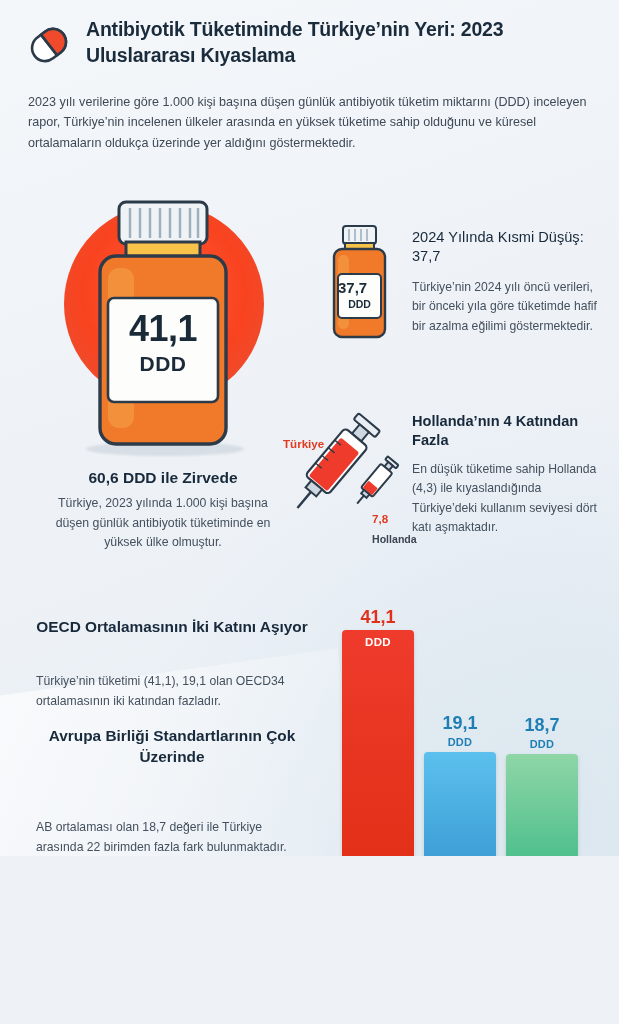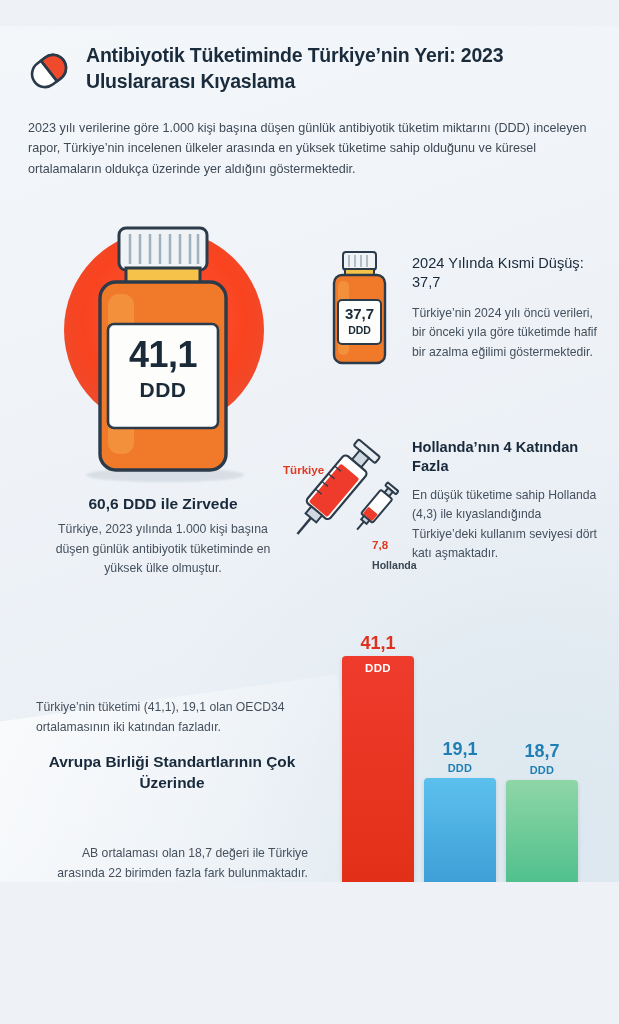--- a/index.html
+++ b/index.html
@@ -9,21 +9,20 @@
     background: #eef2f6;
     overflow: hidden;
   }
   .page {
     position: relative;
     width: 619px; height: 856px;
     background:
       radial-gradient(circle at 88% 96%, #dbe7ef 0%, rgba(219,231,239,0) 42%),
       linear-gradient(160deg, #f4f7fa 0%, #eef2f7 45%, #e8eef4 100%);
     overflow: hidden;
-    margin-top: 26px;
   }
   .page:before {
     content: "";
     position: absolute;
     left: -60px; bottom: -120px;
     width: 420px; height: 300px;
     background: linear-gradient(120deg, rgba(255,255,255,0.75), rgba(255,255,255,0));
     transform: rotate(-8deg);
     pointer-events: none;
   }
@@ -141,21 +140,21 @@
     position: absolute; left: 36px; top: 672px; width: 272px;
     font-size: 12.2px; line-height: 1.6; color: #44505d;
   }
   .ab-head {
     position: absolute; left: 36px; top: 726px; width: 272px;
     text-align: center; font-size: 15.4px; font-weight: bold;
     color: #17293a; line-height: 1.34;
   }
   .ab-body {
     position: absolute; left: 36px; top: 818px; width: 272px;
-    text-align: right; font-size: 12.2px; line-height: 1.6; color: #44505d;
+    text-align: left; font-size: 12.2px; line-height: 1.6; color: #44505d;
   }
 
   
   .chart {
     position: absolute; left: 320px; top: 588px;
     width: 272px; height: 308px;
   }
   .bars {
     position: absolute; left: 0; bottom: 38px;
     width: 272px; height: 250px;
@@ -248,21 +247,21 @@
         <line x1="31" y1="7" x2="31" y2="19"></line>
         <line x1="37" y1="7" x2="37" y2="19"></line>
         <line x1="43" y1="7" x2="43" y2="19"></line>
         <line x1="49" y1="7" x2="49" y2="19"></line>
       </g>
       <rect x="27" y="21" width="29" height="7" fill="#f6c24a" stroke="#2c3b4a" stroke-width="2"></rect>
       <rect x="16" y="27" width="51" height="88" rx="8" fill="#f07a2a" stroke="#2c3b4a" stroke-width="2.4"></rect>
       <rect x="20" y="33" width="11" height="74" rx="5" fill="#f6a34a" opacity="0.55"></rect>
       <rect x="20" y="52" width="43" height="44" rx="4" fill="#fdfdfb" stroke="#2c3b4a" stroke-width="2"></rect>
     </svg>
-    <div style="position:absolute;left:20px;top:57px;width:43px;text-align:center;color:#1b2a39;font-size:15px;font-weight:bold;">37,7</div>
+    <div style="position:absolute;left:20px;top:57px;width:43px;color:#1b2a39;font-size:15px;font-weight:bold;">37,7</div>
     <div style="position:absolute;left:20px;top:76px;width:43px;text-align:center;color:#1b2a39;font-size:10.5px;font-weight:bold;">DDD</div>
   </div>
   <div class="mini-head">2024 Yılında Kısmi Düşüş: 37,7</div>
   <div class="mini-body">Türkiye’nin 2024 yılı öncü verileri, bir önceki yıla göre tüketimde hafif bir azalma eğilimi göstermektedir.</div>
 
   <div class="syringe-area">
     <svg width="128" height="145" viewBox="0 0 128 145">
       <g transform="rotate(40 58 52)">
         <rect x="44" y="0" width="28" height="8" rx="2" fill="#e9eef2" stroke="#2c3b4a" stroke-width="2"></rect>
         <rect x="52" y="8" width="12" height="12" fill="#cfd8e0" stroke="#2c3b4a" stroke-width="2"></rect>
@@ -286,20 +285,21 @@
         <line x1="58" y1="91" x2="58" y2="112" stroke="#2c3b4a" stroke-width="4"></line>
       </g>
     </svg>
   </div>
   <div class="lbl-tr">Türkiye</div>
   <div class="lbl-nl">7,8</div>
   <div class="lbl-nl2">Hollanda</div>
   <div class="syr-head">Hollanda’nın 4 Katından Fazla</div>
   <div class="syr-body">En düşük tüketime sahip Hollanda (4,3) ile kıyaslandığında Türkiye’deki kullanım seviyesi dört katı aşmaktadır.</div>
 
+  <div class="oecd-head">OECD Ortalamasının İki Katını Aşıyor</div>
   <div class="oecd-body">Türkiye’nin tüketimi (41,1), 19,1 olan OECD34 ortalamasının iki katından fazladır.</div>
   <div class="ab-head">Avrupa Birliği Standartlarının Çok Üzerinde</div>
   <div class="ab-body">AB ortalaması olan 18,7 değeri ile Türkiye arasında 22 birimden fazla fark bulunmaktadır.</div>
 
   <div class="chart">
     <div class="bars">
 
       <div class="bar-col" style="left:22px;">
         <div class="bar-val" style="color:#e0301e;">41,1</div>
         <div class="bar" style="height:228px;background:linear-gradient(180deg,#ef3b2c,#e23018);">

